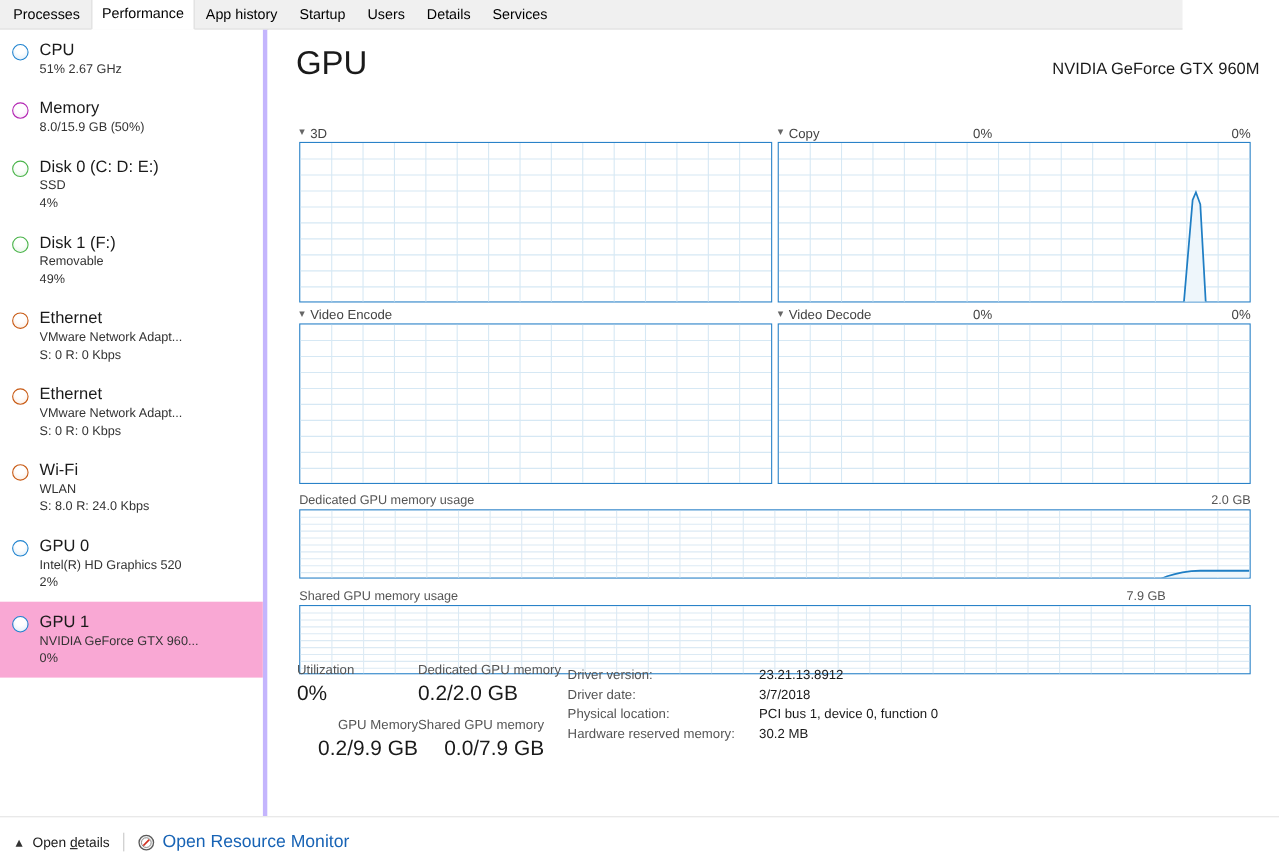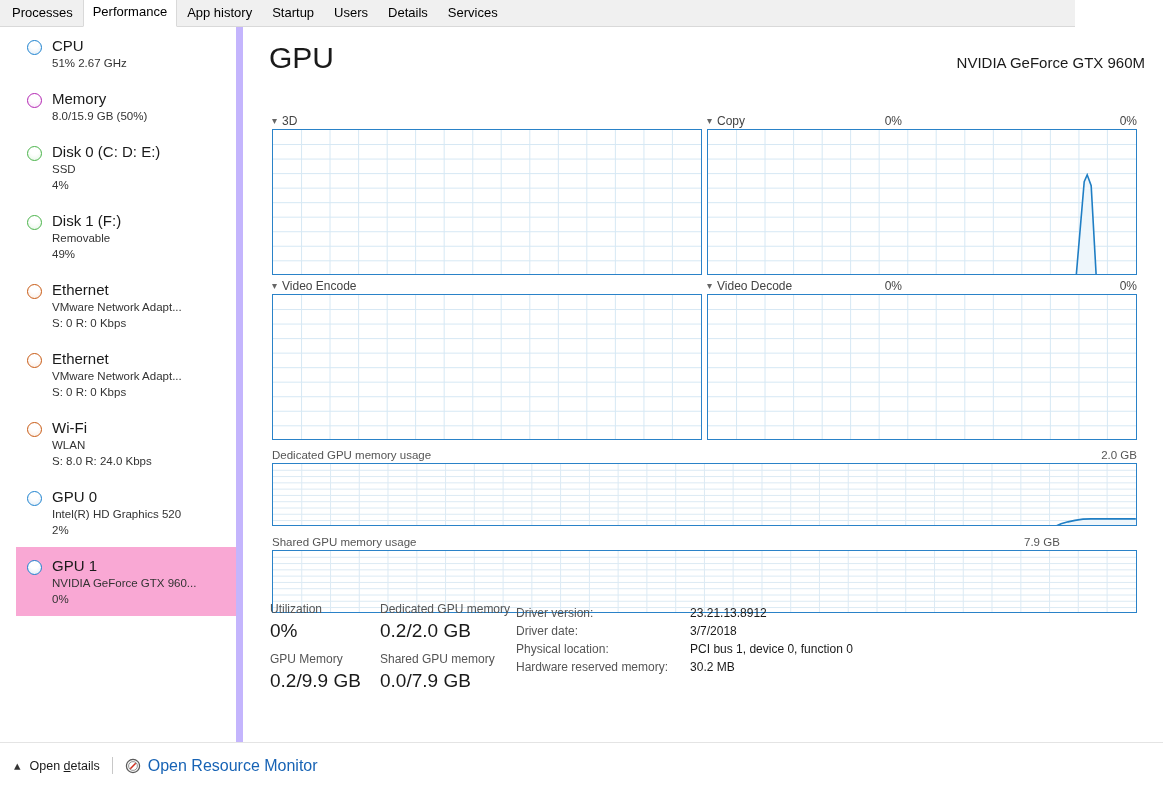--- a/index.html
+++ b/index.html
@@ -34,23 +34,22 @@
     border-bottom: 1px solid #ffffff;
     margin-bottom: -1px;
     padding-top: 6px; padding-bottom: 7px;
     position: relative; z-index: 3;
   }
   
   .sidebar {
     position: absolute; left: 0; top: 27px;
     width: 243px; height: 715px;
     background: #ffffff;
-    border-right: 7px solid #c4b5fd;
+    border-right: 4px solid #c4b5fd;
     overflow: hidden;
-    padding-left: 16px;
   }
   .side-item {
     display: flex; align-items: flex-start;
     padding: 9px 8px 9px 11px;
     cursor: default;
   }
   .side-item.selected { background: #f9a8d4; }
   .ring {
     width: 15px; height: 15px; border-radius: 50%;
     border: 1.6px solid #1878c8;
@@ -466,21 +465,21 @@
   <div style="display:flex;">
     <div style="width:110px;">
       <div class="stat-cap">Utilization</div>
       <div class="stat-val">0%</div>
     </div>
     <div>
       <div class="stat-cap">Dedicated GPU memory</div>
       <div class="stat-val">0.2/2.0 GB</div>
     </div>
   </div>
-  <div style="display:flex; margin-top:7px;">
+  <div style="display:flex; margin-top:7px;text-align:right;">
     <div style="width:110px;">
       <div class="stat-cap">GPU Memory</div>
       <div class="stat-val">0.2/9.9 GB</div>
     </div>
     <div>
       <div class="stat-cap">Shared GPU memory</div>
       <div class="stat-val">0.0/7.9 GB</div>
     </div>
   </div>
 </div>

